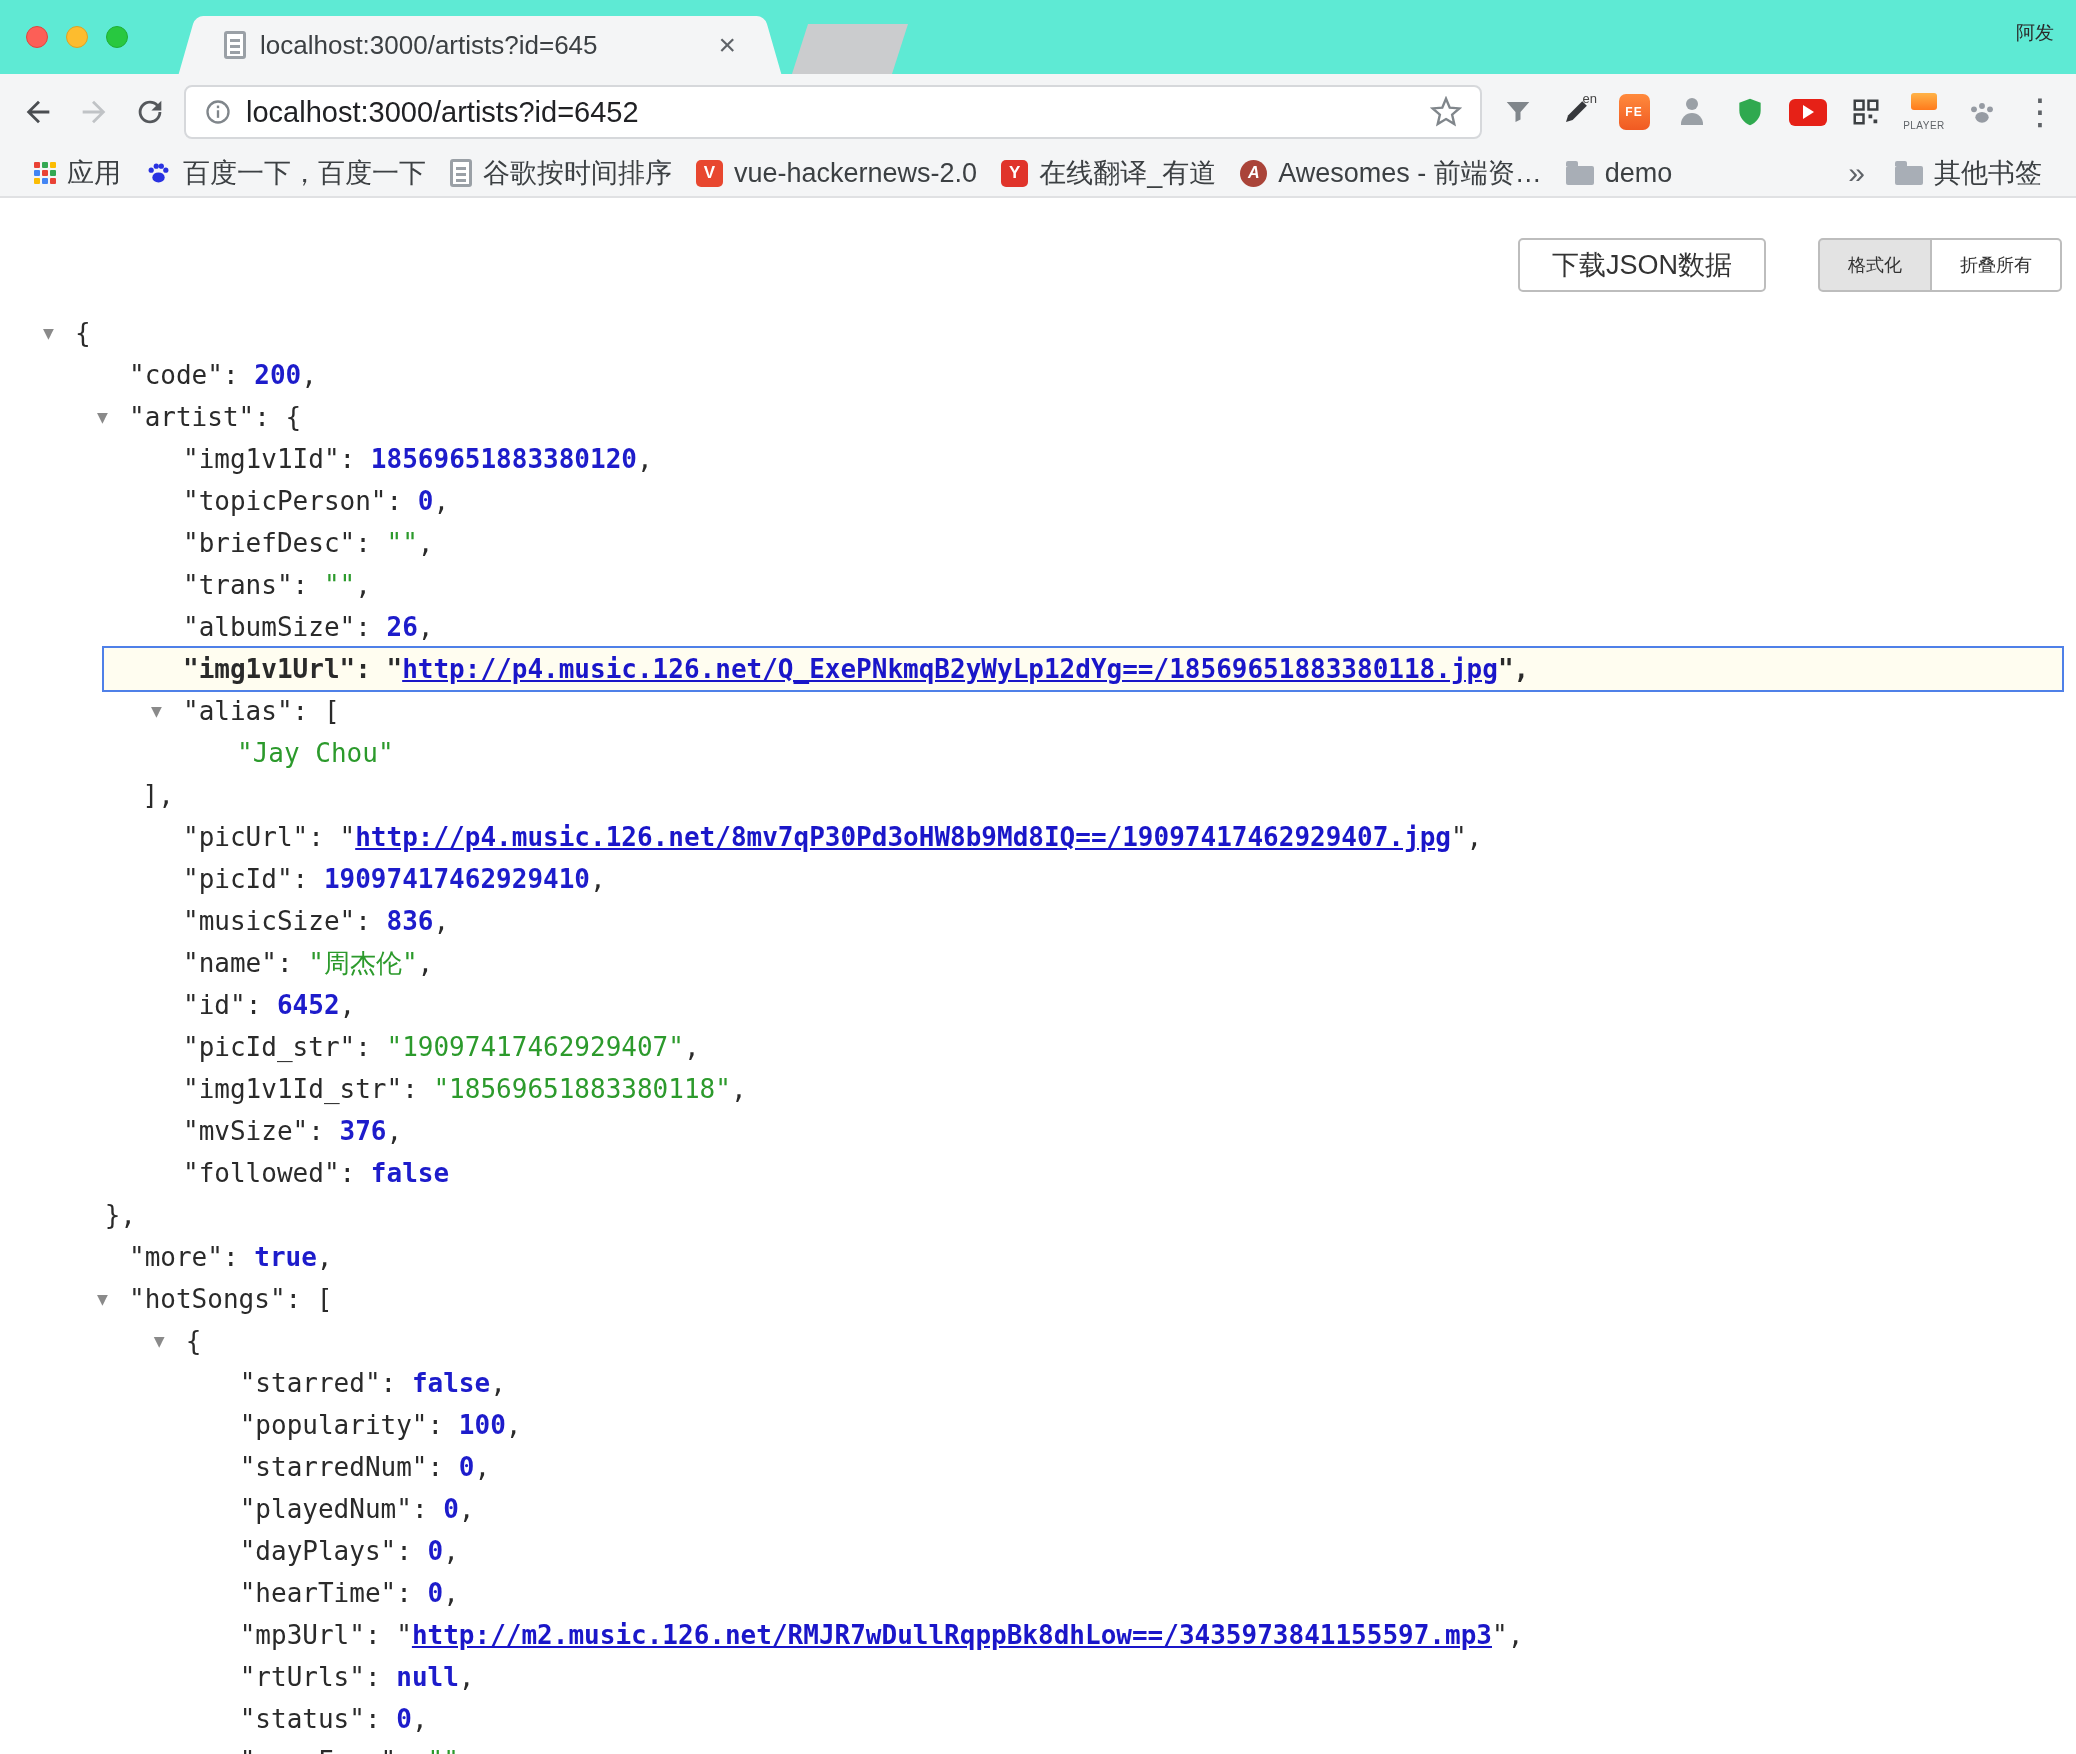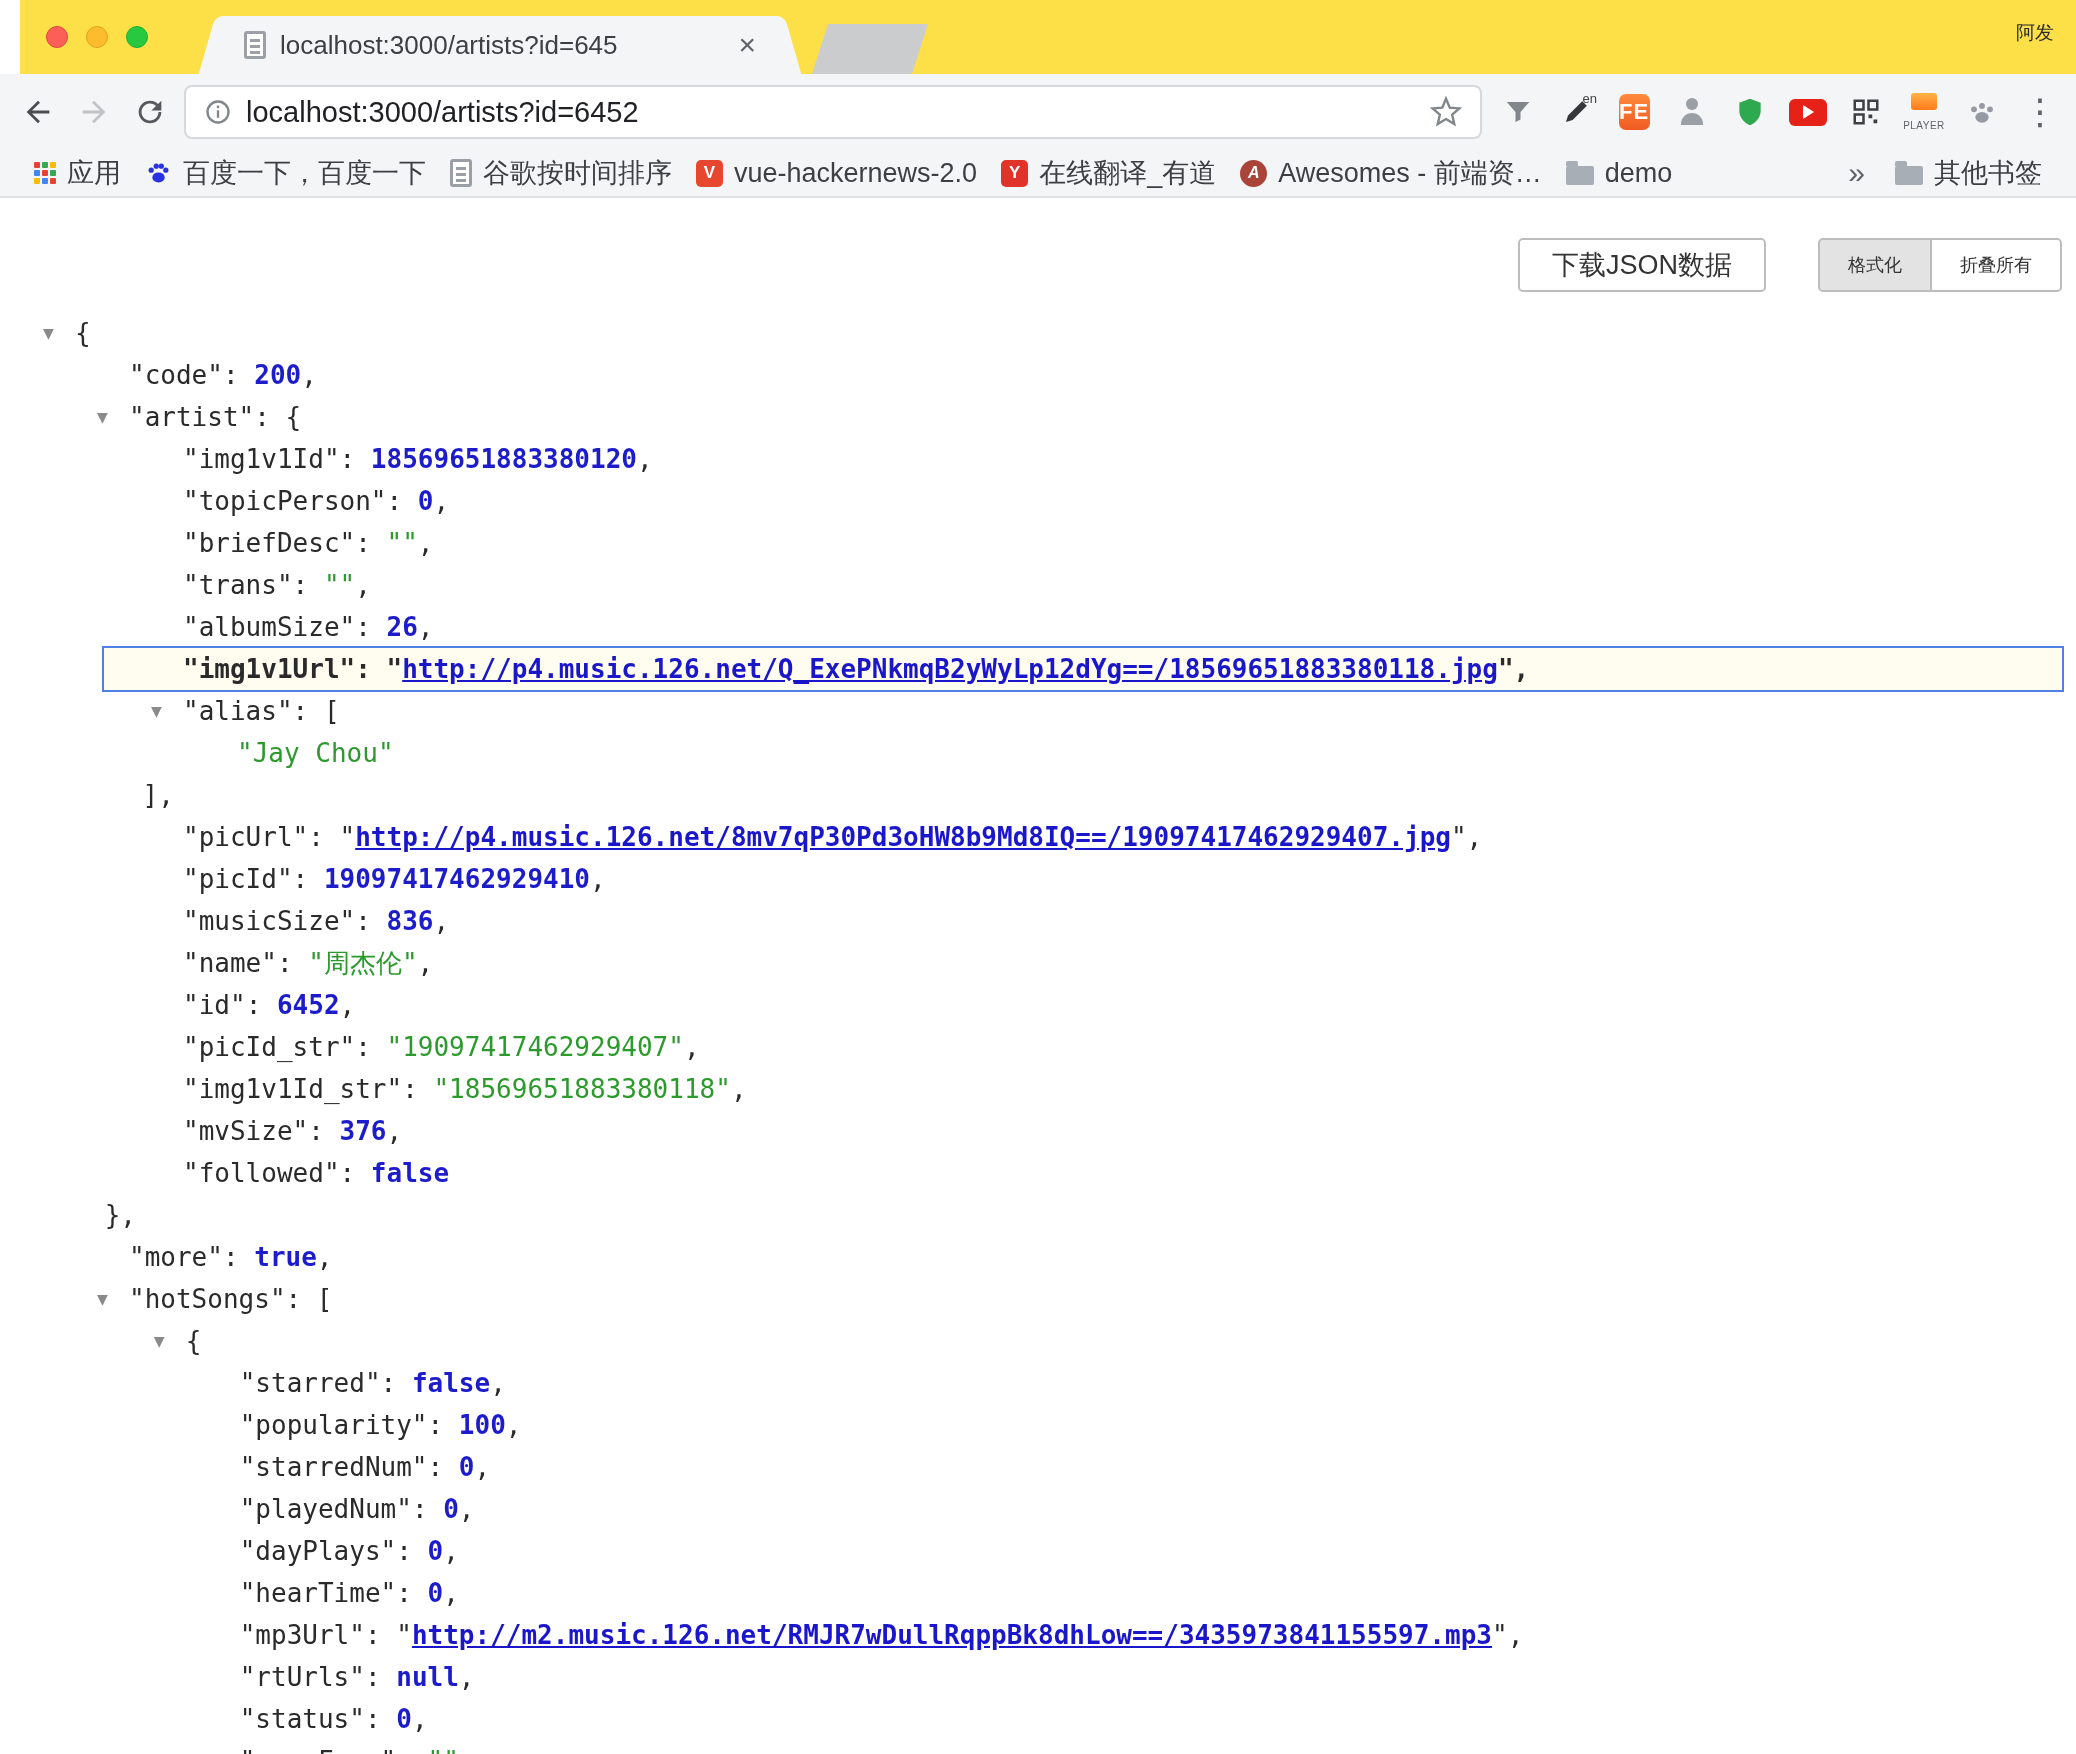--- a/index.html
+++ b/index.html
@@ -1,20 +1,20 @@
 <!DOCTYPE html>
 <html><head>
 <meta charset="utf-8">
 <style>
   * { margin:0; padding:0; box-sizing:border-box; }
   html,body { width:2076px; height:1754px; overflow:hidden; background:#fff;
     font-family:"Liberation Sans","DejaVu Sans",sans-serif; }
 
   
-  .tabstrip { position:relative; height:74px; background:#fde047;margin-left:20px; }
+  .tabstrip { position:relative; height:74px; background:#5eead4; }
   .traffic { position:absolute; top:26px; left:26px; display:flex; gap:18px; }
   .light { width:22px; height:22px; border-radius:50%; display:inline-block; }
   .light.red    { background:#fc5f57; border:1px solid #e0443e; }
   .light.yellow { background:#fdbc2e; border:1px solid #dea123; }
   .light.green  { background:#28c840; border:1px solid #1faf34; }
   .tab { position:absolute; left:200px; bottom:0; width:560px; height:58px;
     background:#f4f5f6; border-radius:10px 10px 0 0; display:flex; align-items:center; padding:0 24px; }
   .tab::before,.tab::after { content:""; position:absolute; bottom:0; width:26px; height:58px; background:#f4f5f6; }
   .tab::before { left:-13px; transform:skewX(-16deg); border-radius:8px 0 0 0; }
   .tab::after  { right:-13px; transform:skewX(16deg); border-radius:0 8px 0 0; }
@@ -37,21 +37,21 @@
   
   .navbar { height:76px; background:#f4f5f6; display:flex; align-items:center; padding:0 10px; }
   .nav-btn { width:56px; height:56px; display:flex; align-items:center; justify-content:center; flex:none; border-radius:50%; }
   .omnibox { flex:1; height:54px; background:#fff; border:2px solid #d6d8db; border-radius:8px;
     display:flex; align-items:center; padding:0 18px; margin:0 10px 0 6px; min-width:0; }
   .url-text { font-size:29px; color:#202124; margin-left:14px; white-space:nowrap; overflow:hidden; }
   .omni-star { margin-left:auto; flex:none; display:flex; }
   .extrow { display:flex; align-items:center; gap:6px; flex:none; }
   .ext { width:52px; height:56px; display:flex; align-items:center; justify-content:center; flex:none; }
   .fe { width:31px; height:36px; background:linear-gradient(#ff8a3c,#f05a22); border-radius:7px; color:#fff;
-    font-weight:bold; font-size:22px; display:flex; align-items:center; justify-content:center; letter-spacing:1px;text-align:right; }
+    font-weight:bold; font-size:12px; display:flex; align-items:center; justify-content:center; letter-spacing:1px;text-align:right; }
   .person { position:relative; width:30px; height:30px; }
   .person::before { content:""; position:absolute; left:9px; top:1px; width:12px; height:12px; border-radius:50%; background:#9aa0a6; }
   .person::after { content:""; position:absolute; left:4px; top:16px; width:22px; height:12px; border-radius:11px 11px 0 0; background:#9aa0a6; }
   .yt { width:38px; height:27px; background:#e62117; border-radius:6px; display:flex; align-items:center; justify-content:center; }
   .yt::after { content:""; border-left:11px solid #fff; border-top:7px solid transparent; border-bottom:7px solid transparent; }
   .player { display:flex; flex-direction:column; align-items:center; gap:10px; }
   .player .scr { width:26px; height:17px; border-radius:3px; background:linear-gradient(#ffb347,#ff7a1c); }
   .player .lbl { font-size:10px; color:#5f6368; letter-spacing:.5px; }
   .pen { position:relative; width:34px; height:34px; display:flex; align-items:center; justify-content:center; }
   .pen .badge { position:absolute; right:-4px; top:-4px; font-size:13px; color:#444; }

